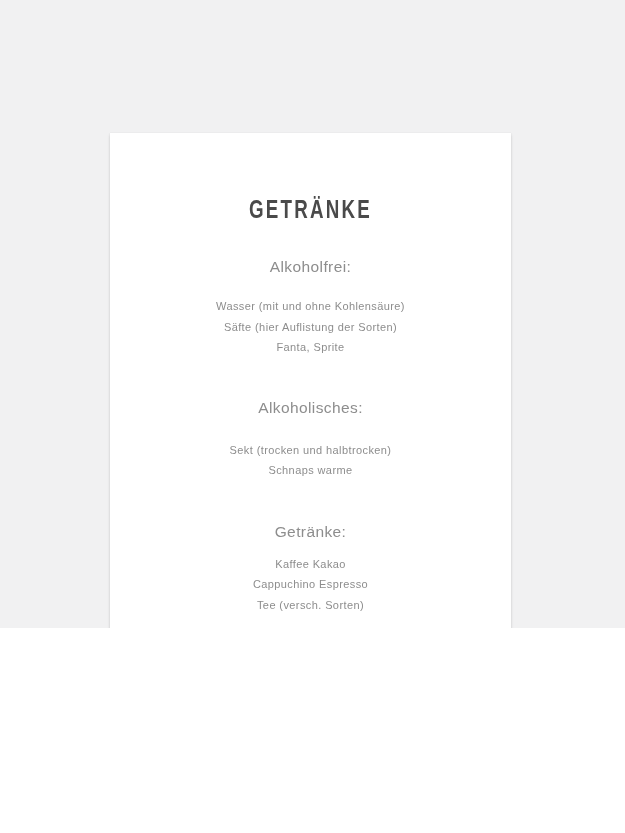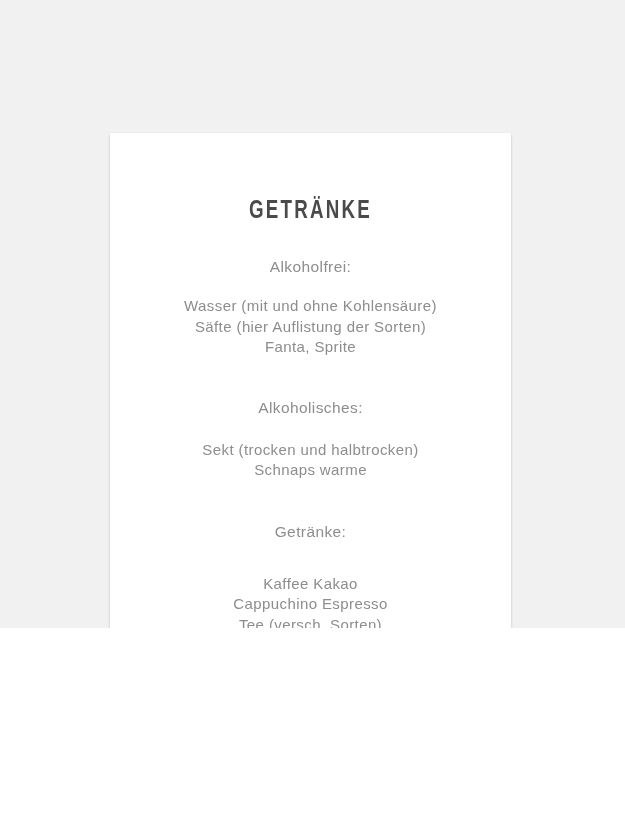--- a/index.html
+++ b/index.html
@@ -38,31 +38,31 @@
     transform-origin: 50% 50%;
     white-space: nowrap;
   }
   .section-heading {
     font-size: 15.5px;
     line-height: 20px;
     letter-spacing: 0.4px;
     color: var(--text-color, #8d8d8d);
   }
   .items {
-    font-size: 15px;
+    font-size: 11px;
     line-height: 20.5px;
     letter-spacing: 0.4px;
     color: var(--text-color, #8d8d8d);
   }
   .section-1 { margin-top: 35px; }
   .section-1 .items { margin-top: 19px; }
   .section-2 { margin-top: 40px; }
   .section-2 .items { margin-top: 22px; }
   .section-3 { margin-top: 41px; }
-  .section-3 .items { margin-top: 32px; }
+  .section-3 .items { margin-top: 12px; }
 </style>
 </head>
 <body>
 
 <div class="stage">
   <div class="card">
 
     <h1 class="menu-title">GETRÄNKE</h1>
 
     <section class="section section-1">

